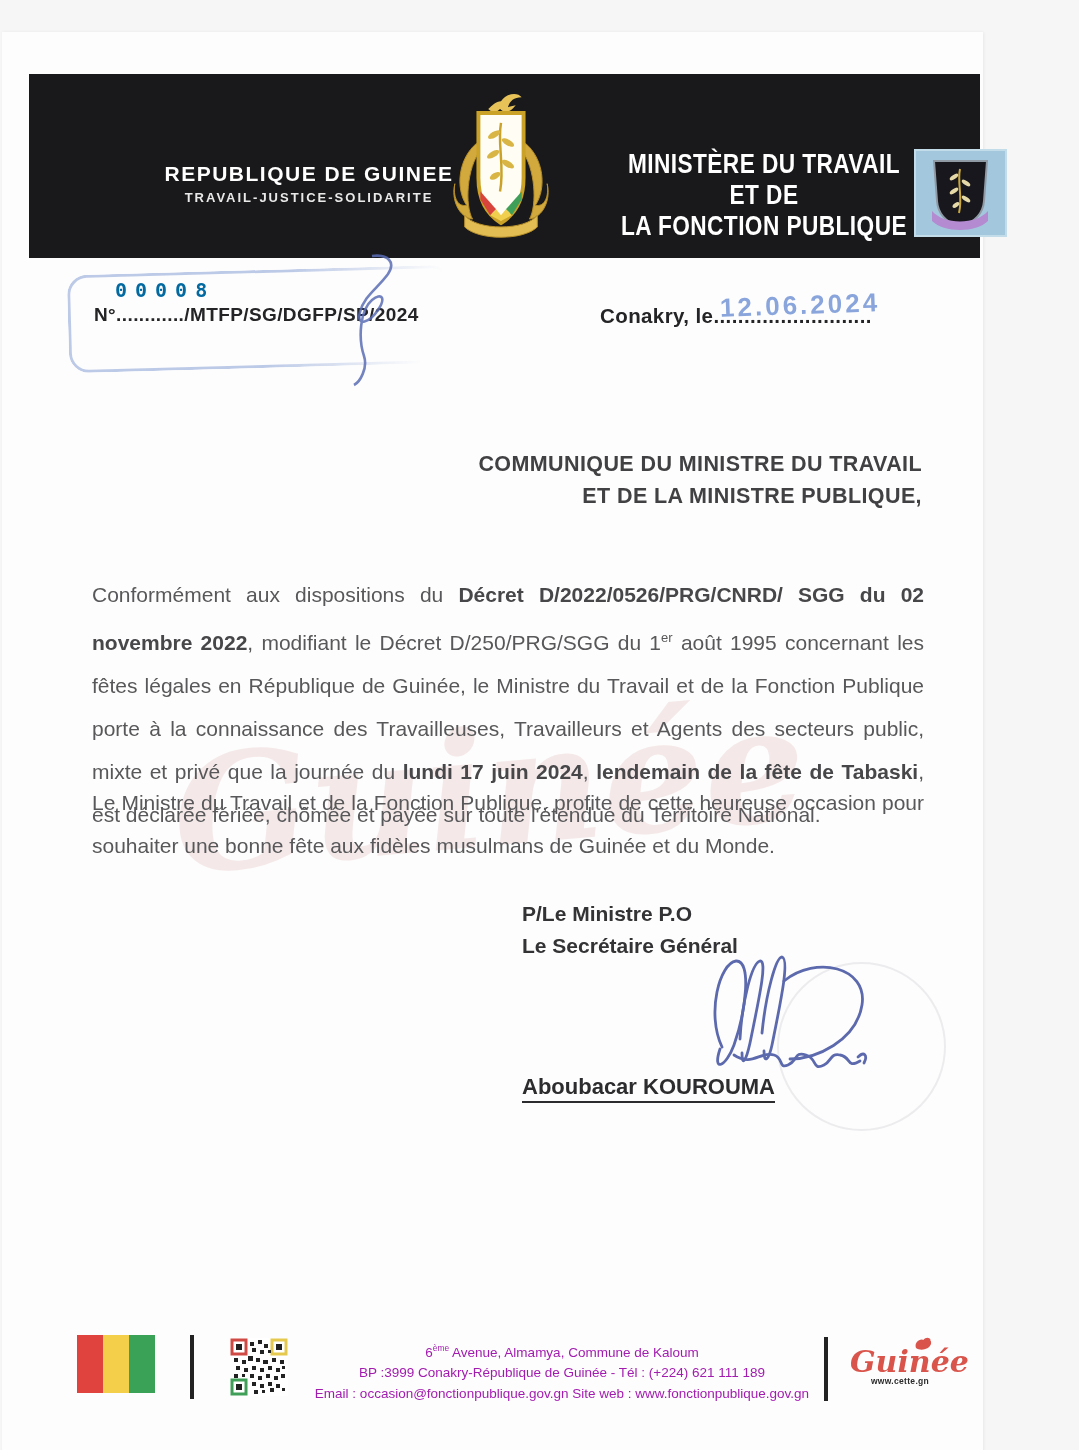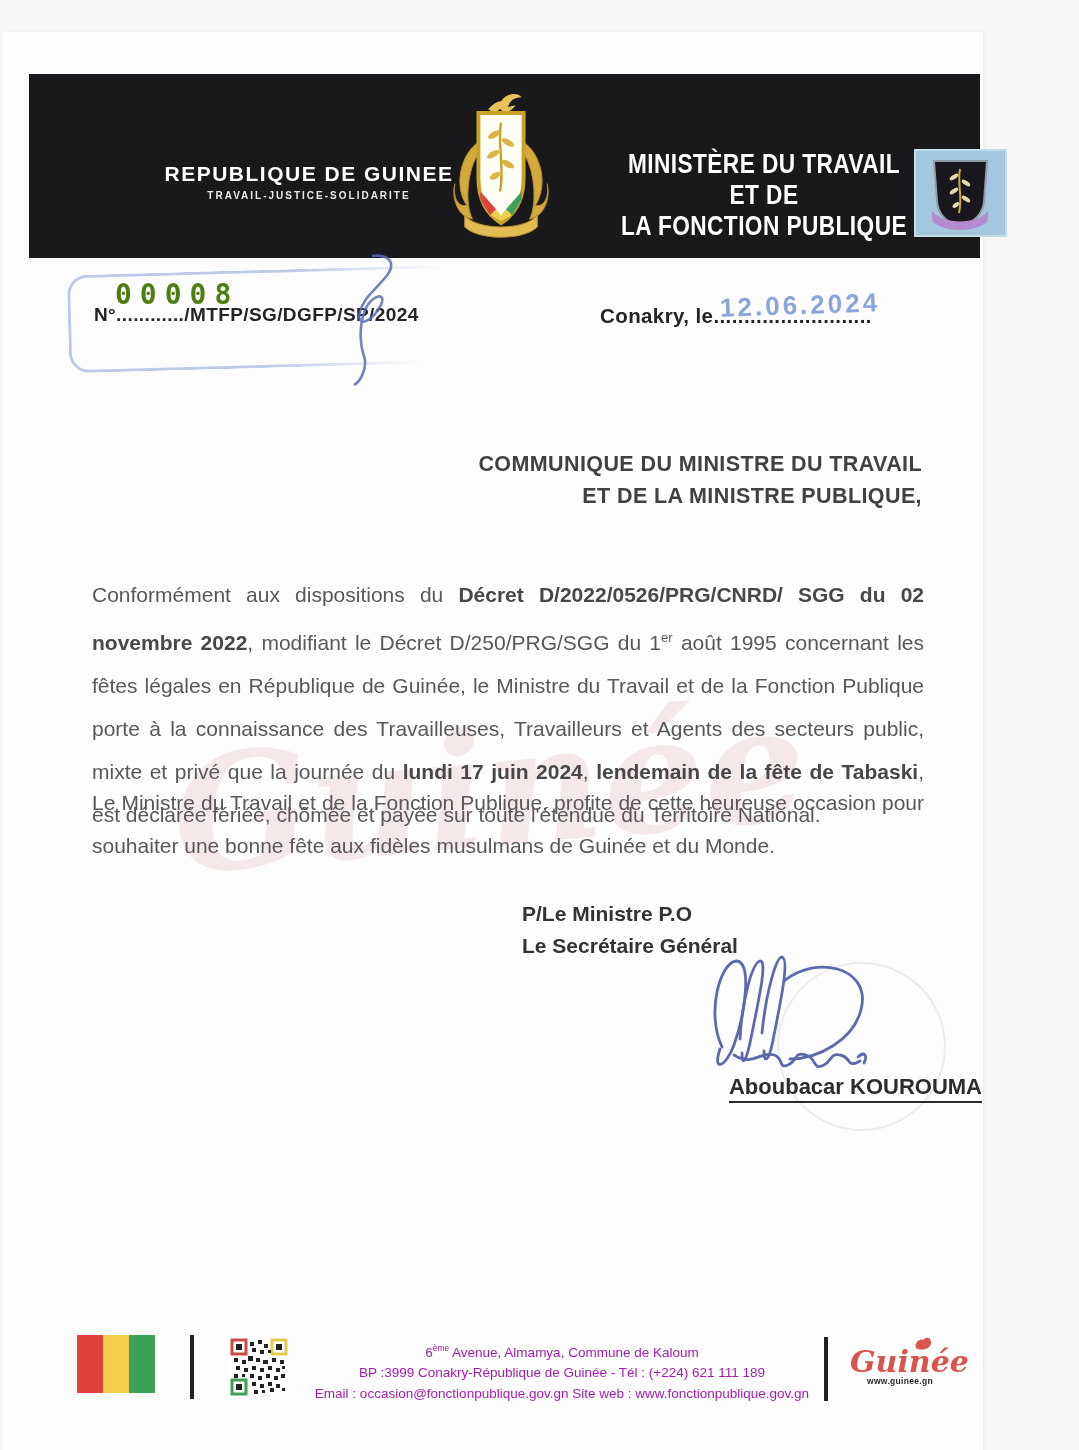--- a/index.html
+++ b/index.html
@@ -20,21 +20,21 @@
     position:absolute;left:27px;top:42px;width:951px;height:184px;
     background:#19191b;
   }
   .republic-block{
     position:absolute;left:60px;top:88px;width:440px;text-align:center;color:#fff;
   }
   .republic{
     font-size:21px;font-weight:bold;letter-spacing:1.5px;
   }
   .motto{
-    font-size:10px;font-weight:bold;letter-spacing:2px;color:#e9e9e9;margin-top:4px;
+    font-size:13px;font-weight:bold;letter-spacing:2px;color:#e9e9e9;margin-top:4px;
   }
   .coat{
     position:absolute;left:418px;top:14px;width:108px;height:162px;
   }
   .ministry-title{
     position:absolute;left:555px;top:75px;width:360px;text-align:center;color:#fff;
     font-weight:800;font-size:27px;line-height:31px;letter-spacing:.5px;
     transform:scaleX(.84);transform-origin:50% 50%;
   }
   .mlogo{
@@ -44,21 +44,21 @@
   .stamp-box{
     position:absolute;left:66px;top:238px;width:378px;height:92px;
     border:3px solid rgba(110,140,205,.45);border-radius:20px;
     transform:rotate(-1.6deg);
     -webkit-mask-image:linear-gradient(105deg,#000 55%,transparent 92%);
     mask-image:linear-gradient(105deg,#000 55%,transparent 92%);
   }
   .stamp-number{
     position:absolute;left:113px;top:246px;
     font-family:"DejaVu Sans Mono",monospace;
-    font-size:28px;font-weight:600;letter-spacing:8px;color:#4d7c0f;
+    font-size:20px;font-weight:600;letter-spacing:8px;color:#0369a1;
   }
   .ref-line{
     position:absolute;left:92px;top:272px;
     font-size:19px;font-weight:bold;color:#242426;letter-spacing:.4px;
   }
   .handmark{position:absolute;left:328px;top:220px;width:80px;height:135px;}
   .date-line{
     position:absolute;left:598px;top:272px;
     font-size:20.5px;font-weight:bold;color:#242426;letter-spacing:.4px;text-align:center;
   }
@@ -92,21 +92,21 @@
   .sig-block{
     position:absolute;left:520px;top:866px;width:460px;text-align:left;
     font-size:21px;font-weight:bold;color:#333335;line-height:32px;
   }
   .sig-svg{position:absolute;left:690px;top:915px;width:230px;height:140px;}
   .sig-ghost-stamp{
     position:absolute;left:775px;top:930px;width:165px;height:165px;border-radius:50%;
     border:2px solid rgba(160,160,170,.18);
   }
   .sig-name{
-    position:absolute;left:520px;top:1042px;width:460px;text-align:right;
+    position:absolute;left:520px;top:1042px;width:460px;text-align:left;
     font-size:22px;font-weight:bold;color:#2c2c2e;
   }
   .sig-name span{border-bottom:2.5px solid #2c2c2e;padding-bottom:2px;}
   
   .flag{
     position:absolute;left:75px;top:1303px;width:78px;height:58px;display:flex;
   }
   .flag div{flex:1;}
   .fdiv{position:absolute;width:4px;background:#222;}
   #fdiv1{left:188px;top:1303px;height:64px;}
@@ -289,16 +289,16 @@
   </div>
 
   <div class="fdiv" id="fdiv2"></div>
 
   <div class="guinee-logo">
     <svg class="guinee-bird" viewBox="0 0 22 16">
       <path d="M4,12 C2,6 8,2 12,4 C16,1 20,4 19,8 C17,14 8,15 4,12 Z" fill="#d9544b"></path>
       <path d="M12,4 C14,2 17,2 18,4" fill="none" stroke="#d9544b" stroke-width="1.5"></path>
     </svg>
     <div class="guinee-word">Guinée</div>
-    <div class="guinee-url">www.guinee.gn</div>
+    <div class="guinee-url">www.cette.gn</div>
   </div>
 
 </div>
 
 </body></html>

